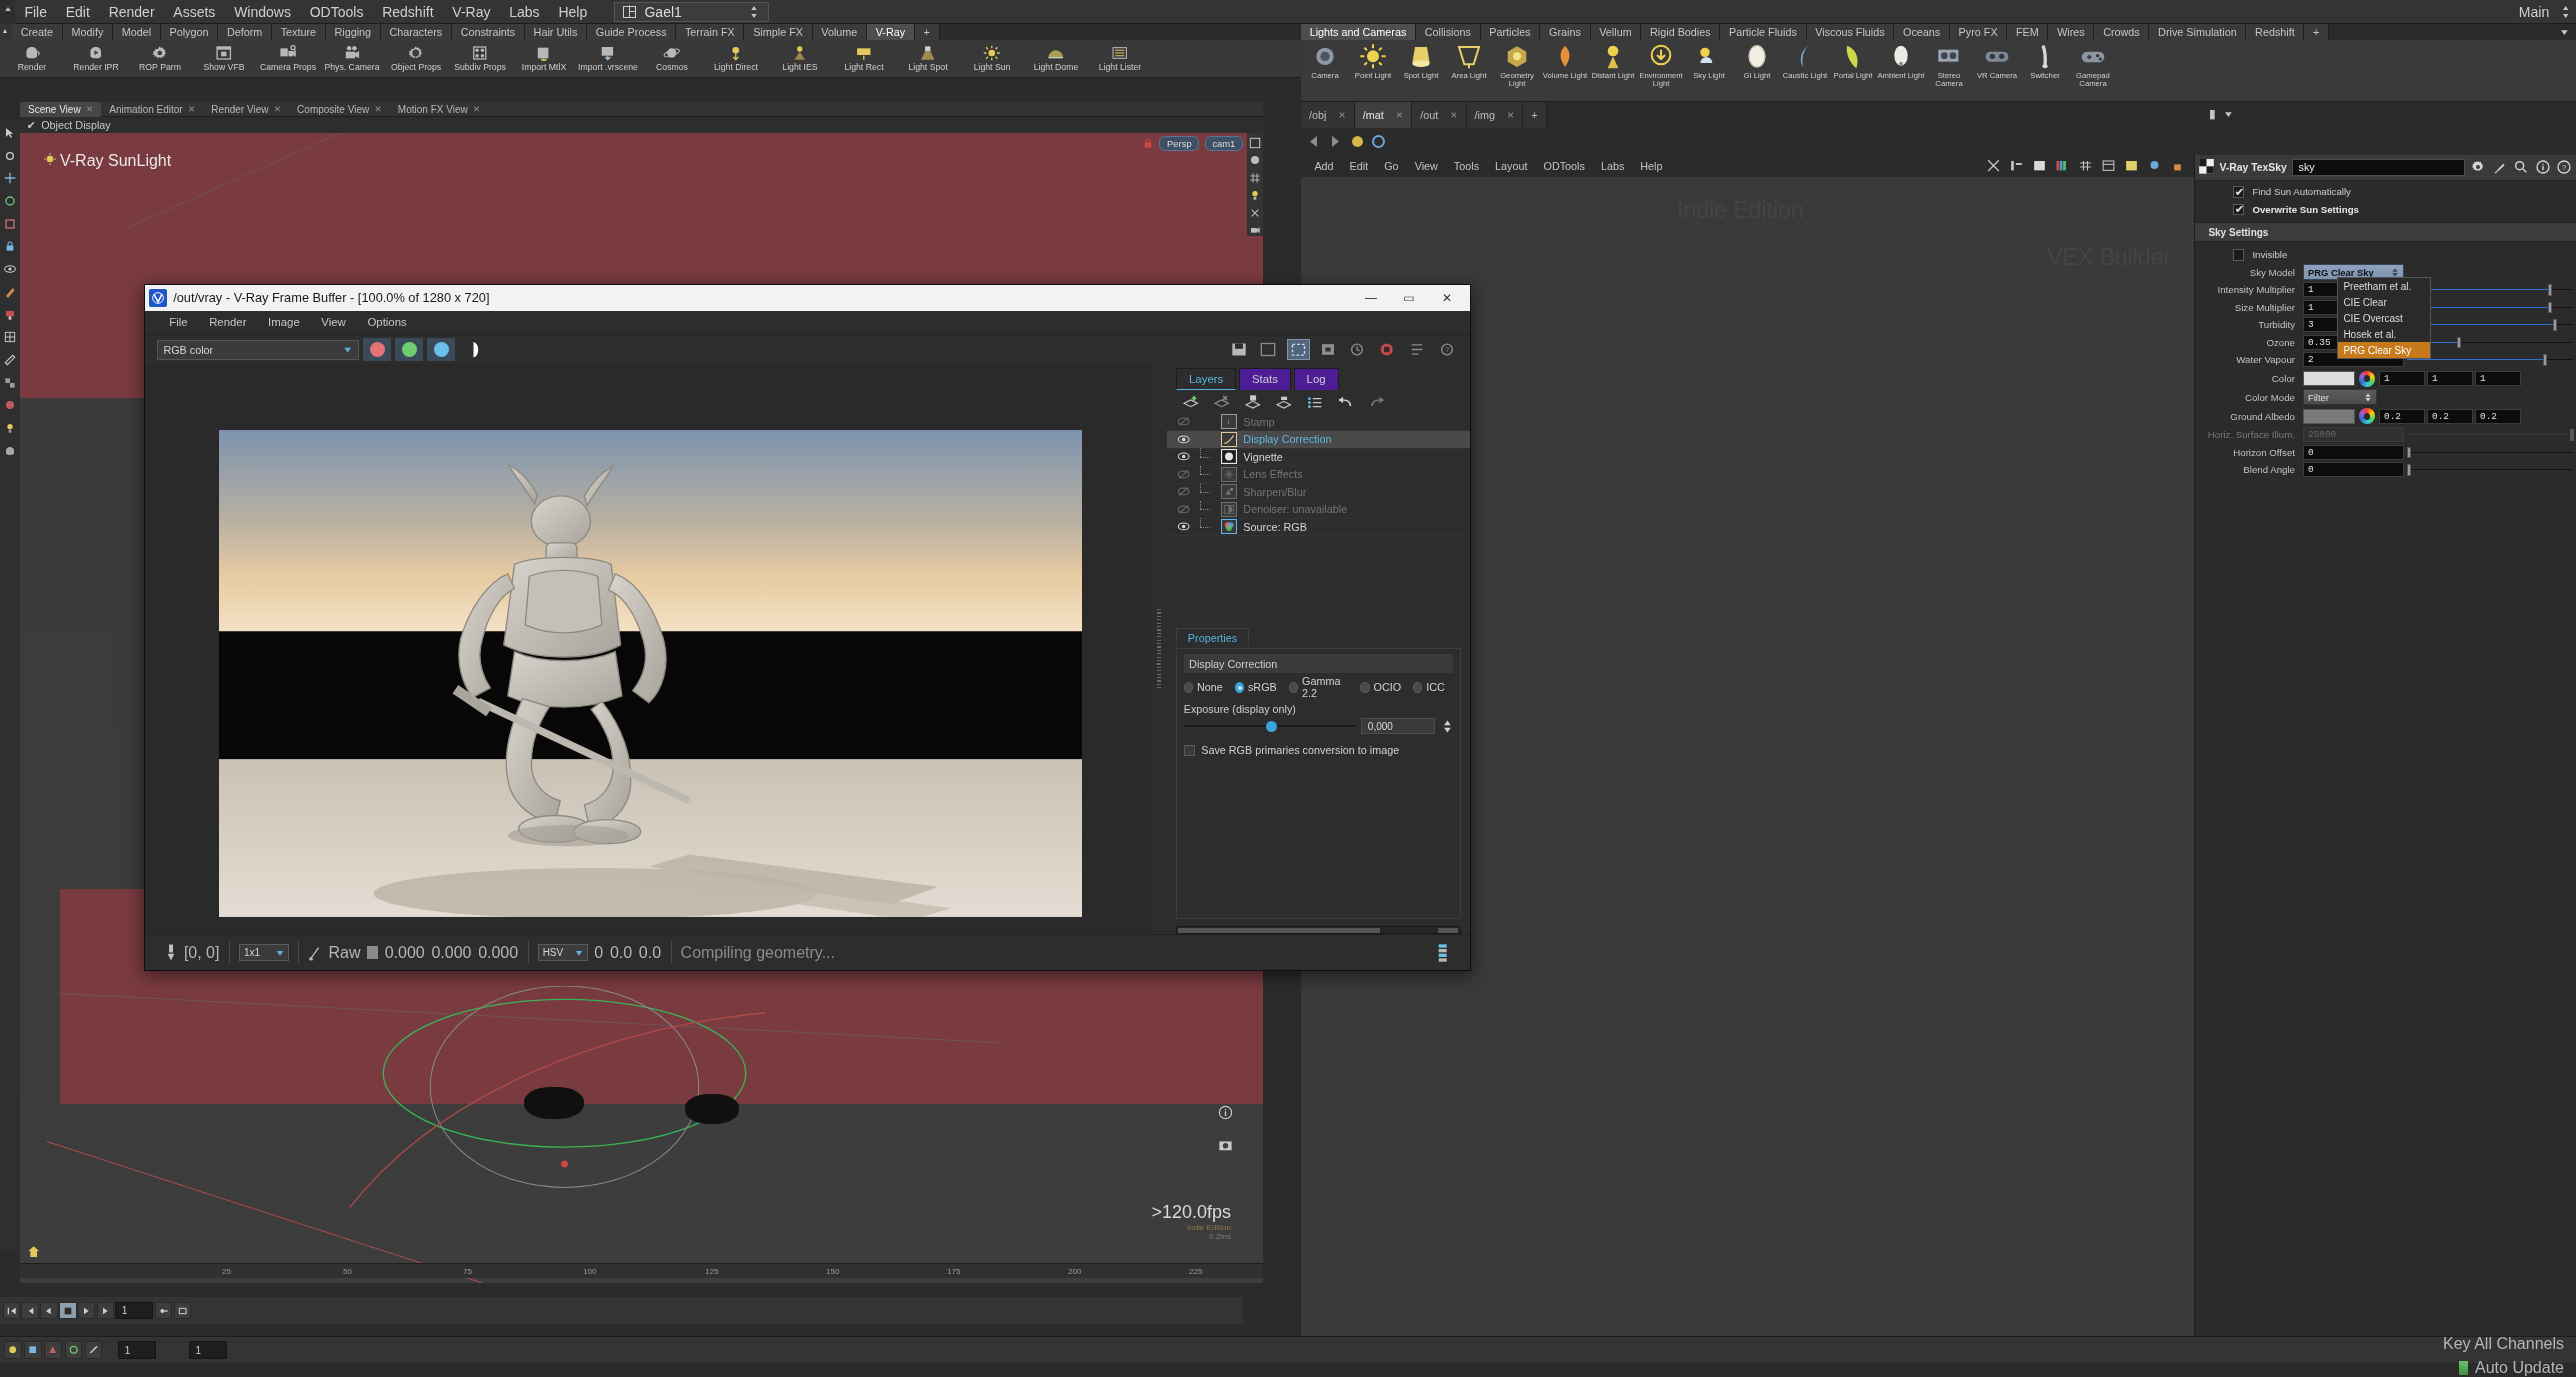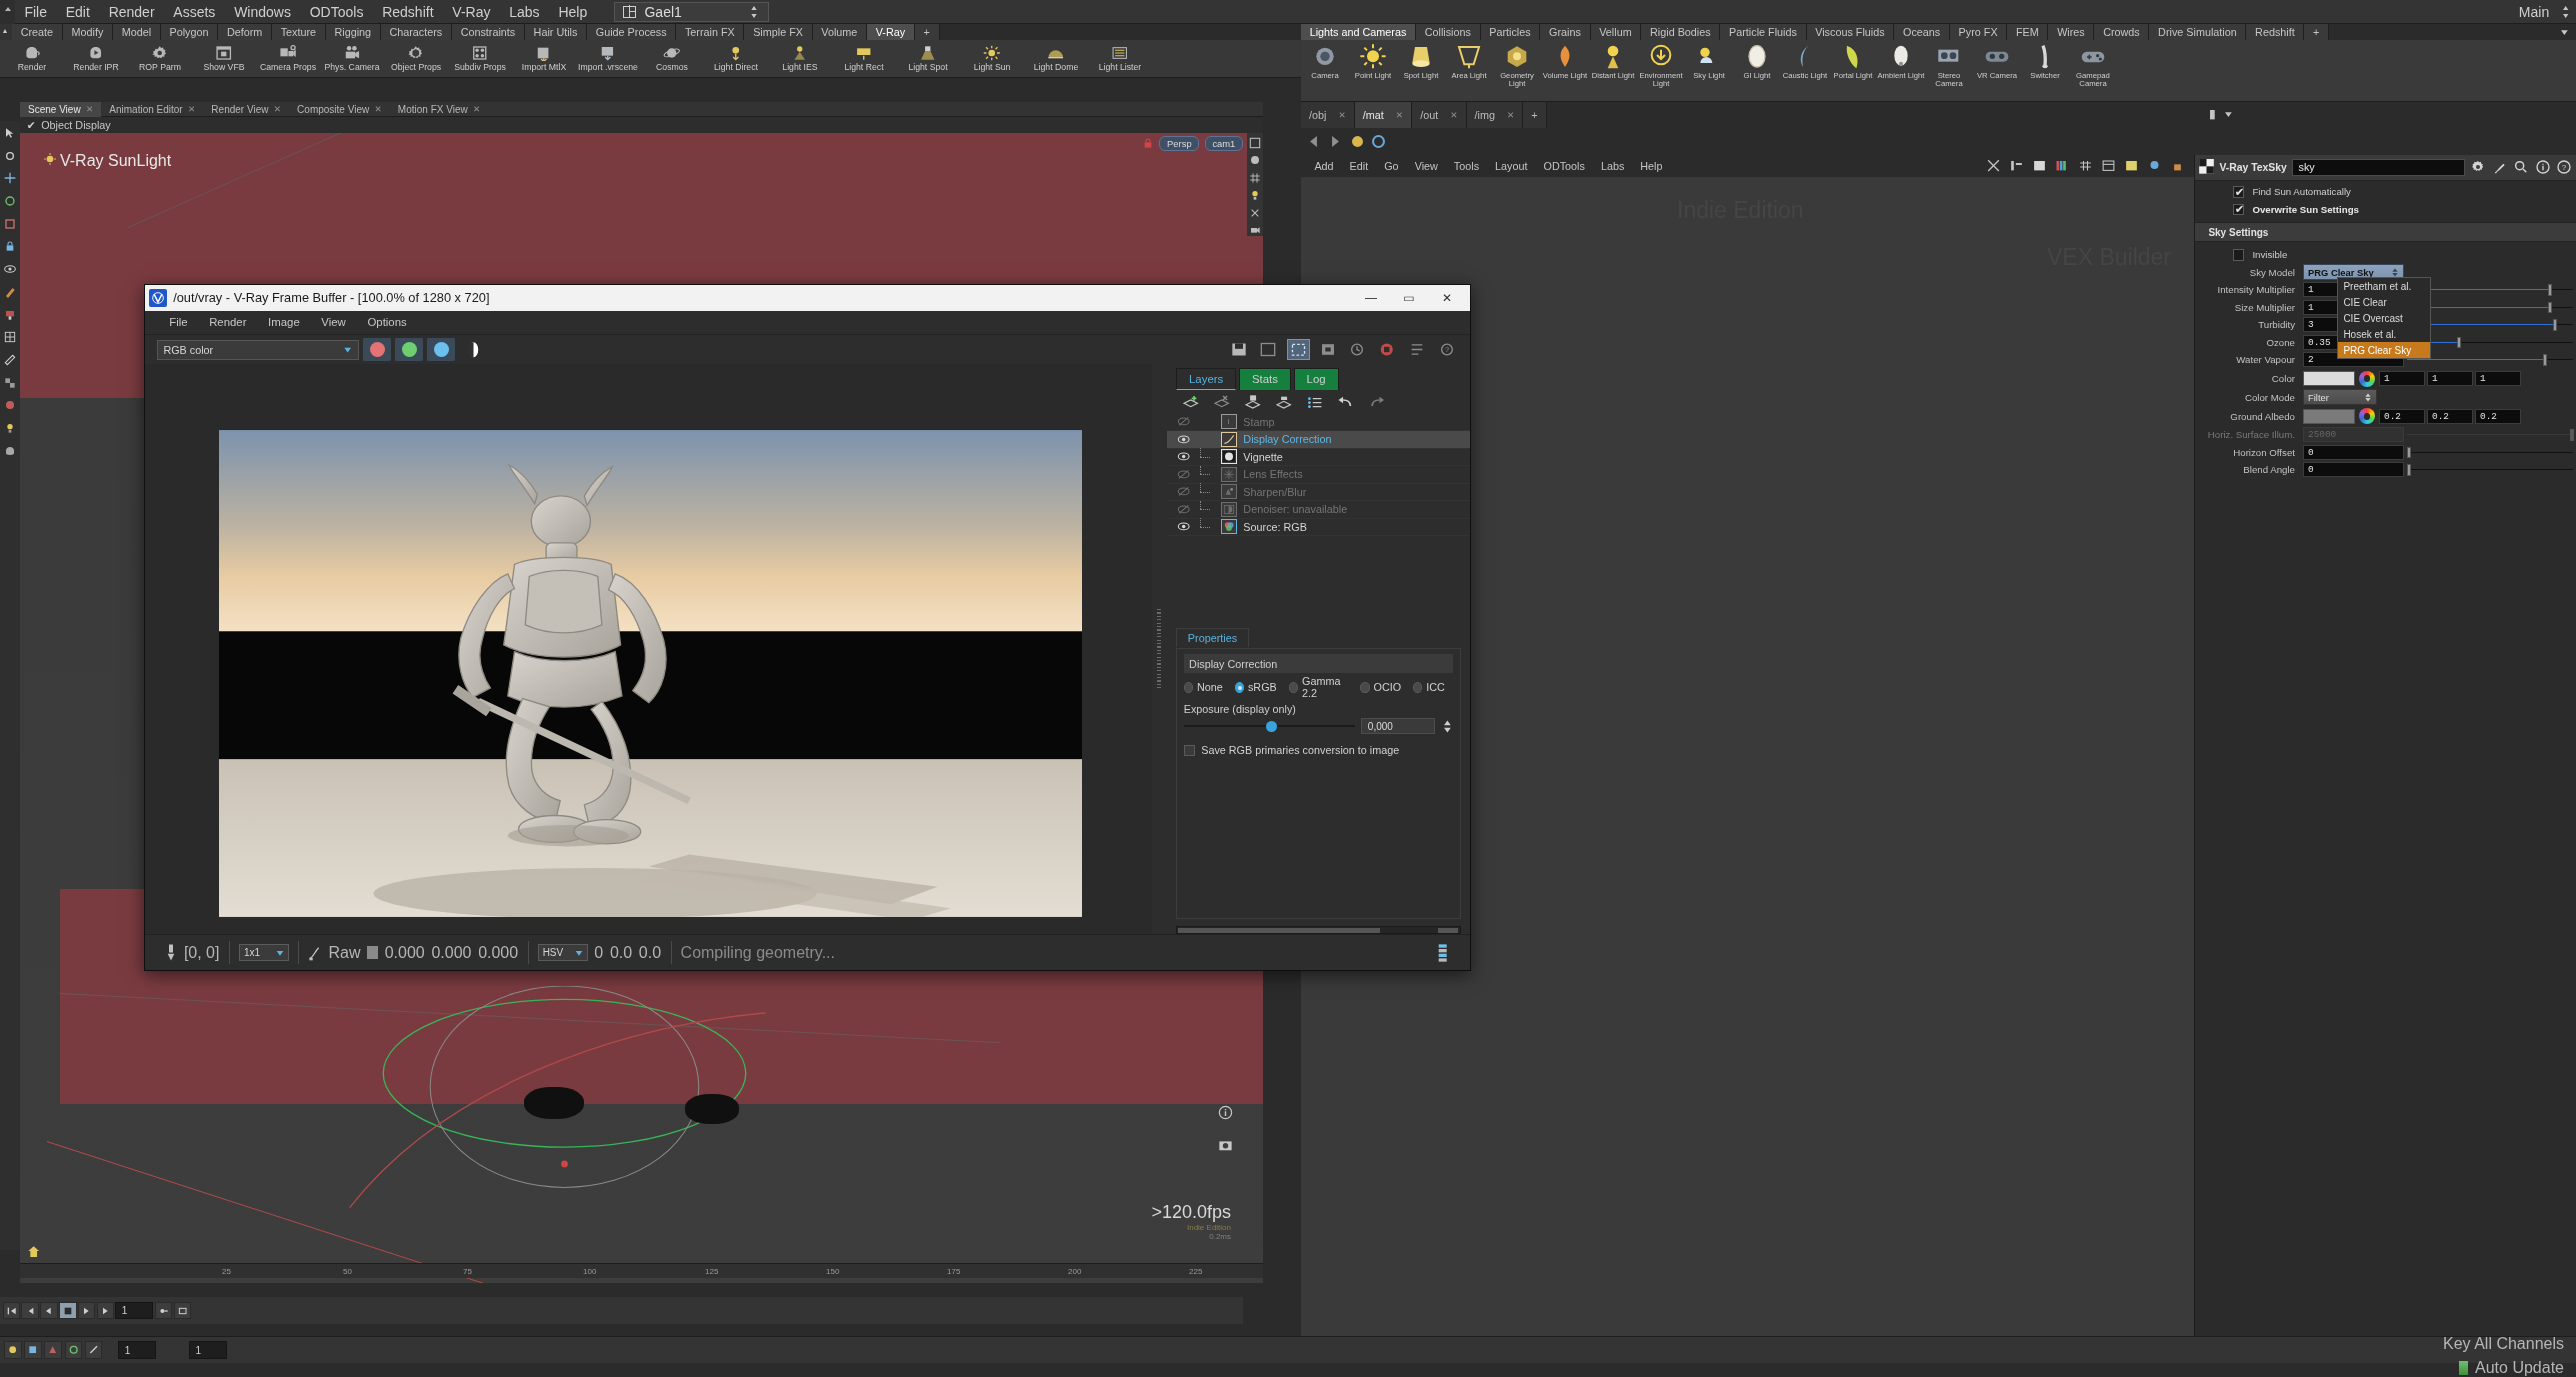--- a/index.html
+++ b/index.html
@@ -165,21 +165,21 @@
   .tbico.sel{background:#52657a;border:0.7px solid #7d93ad;}
 
   #vfbBody{position:absolute;left:0;top:79px;right:0;bottom:36px;display:flex;}
   #imgArea{position:relative;width:1008px;background:#2a2a2a;}
   #imgCanvas{position:absolute;left:74px;top:66px;width:863px;height:487px;overflow:hidden;background:#000;}
   #splitter{width:15px;background:#2d2d2d;display:flex;align-items:center;justify-content:center;}
   #splitter .grip{width:3.4px;height:81px;background:repeating-linear-gradient(#6a6a6a 0 1.3px,#2d2d2d 1.3px 3.4px);}
   #rightPane{flex:1;background:#2d2d2d;display:flex;flex-direction:column;}
 
   #layerTabs{height:25.5px;display:flex;align-items:flex-end;padding-left:9.4px;gap:2.7px;}
-  .ltab{padding:0 12px;height:21.5px;display:flex;align-items:center;font-size:11.4px;color:#cfcfcf;background:#15803d;border:0.7px solid #1d1d1d;border-bottom:none;}
+  .ltab{padding:0 12px;height:21.5px;display:flex;align-items:center;font-size:11.4px;color:#cfcfcf;background:#4c1d95;border:0.7px solid #1d1d1d;border-bottom:none;}
   .ltab.active{color:#58b4e0;background:#2d2d2d;border-bottom:1.3px solid #58b4e0;}
   #layerToolbar{height:24px;display:flex;align-items:center;gap:12px;padding-left:15px;}
   .ltool2{width:19px;height:17.5px;display:flex;align-items:center;justify-content:center;}
   #layerList{flex:0 0 auto;}
   .lrow{height:17.5px;display:flex;align-items:center;gap:0;padding-left:4px;border-bottom:0.7px solid #333;}
   .lrow.sel{background:#4a4a4a;}
   .lrow .eye{width:27px;display:flex;justify-content:center;align-items:center;}
   .lrow .ind{width:23px;height:17.5px;position:relative;}
   .lrow .ind.tree:before{content:"";position:absolute;left:2.7px;top:0;bottom:8.7px;border-left:0.7px dotted #888;}
   .lrow .ind.tree:after{content:"";position:absolute;left:2.7px;top:8.7px;width:9.4px;border-top:0.7px dotted #888;}

